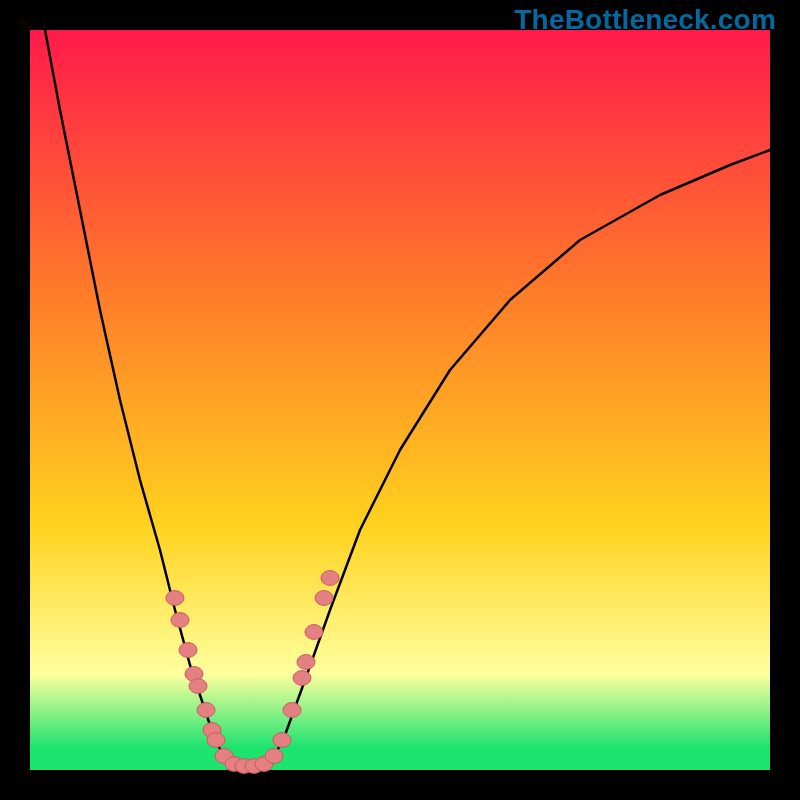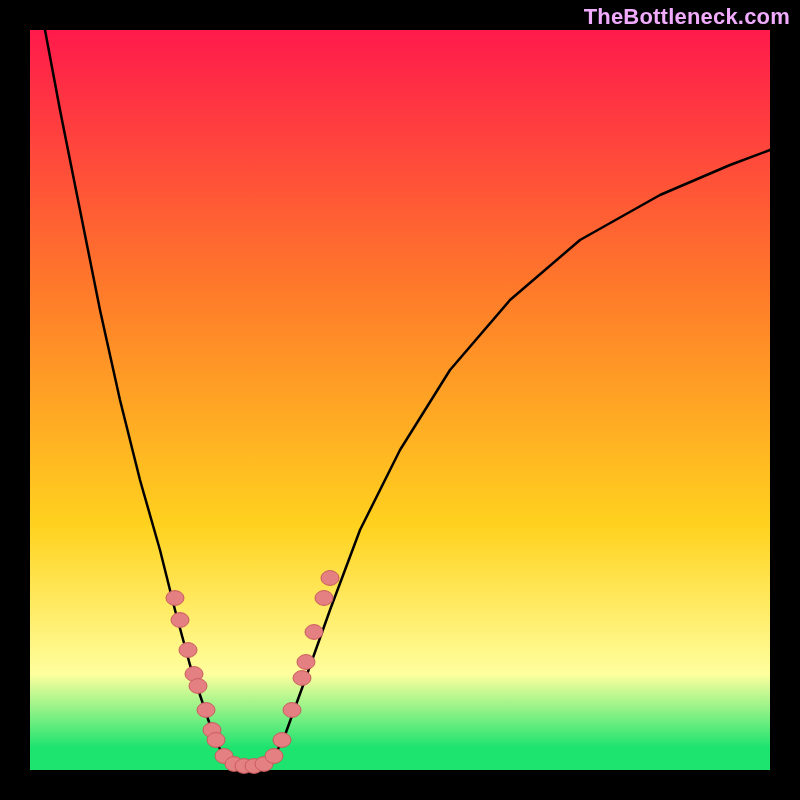--- a/index.html
+++ b/index.html
@@ -22,25 +22,25 @@
     position: absolute;
     left: 30px;
     top: 30px;
     width: 740px;
     height: 740px;
     
   }
   .watermark {
     position: absolute;
     top: 4px;
-    right: 10px;
+    right: 24px;
     font-family: Arial, Helvetica, sans-serif;
-    font-size: 22px;
+    font-size: 28px;
     font-weight: 600;
-    color: #f0abfc;
+    color: #0369a1;
     letter-spacing: 0.2px;
   }
   svg.curves {
     position: absolute;
     left: 30px;
     top: 30px;
     width: 740px;
     height: 740px;
     overflow: visible;
   }

